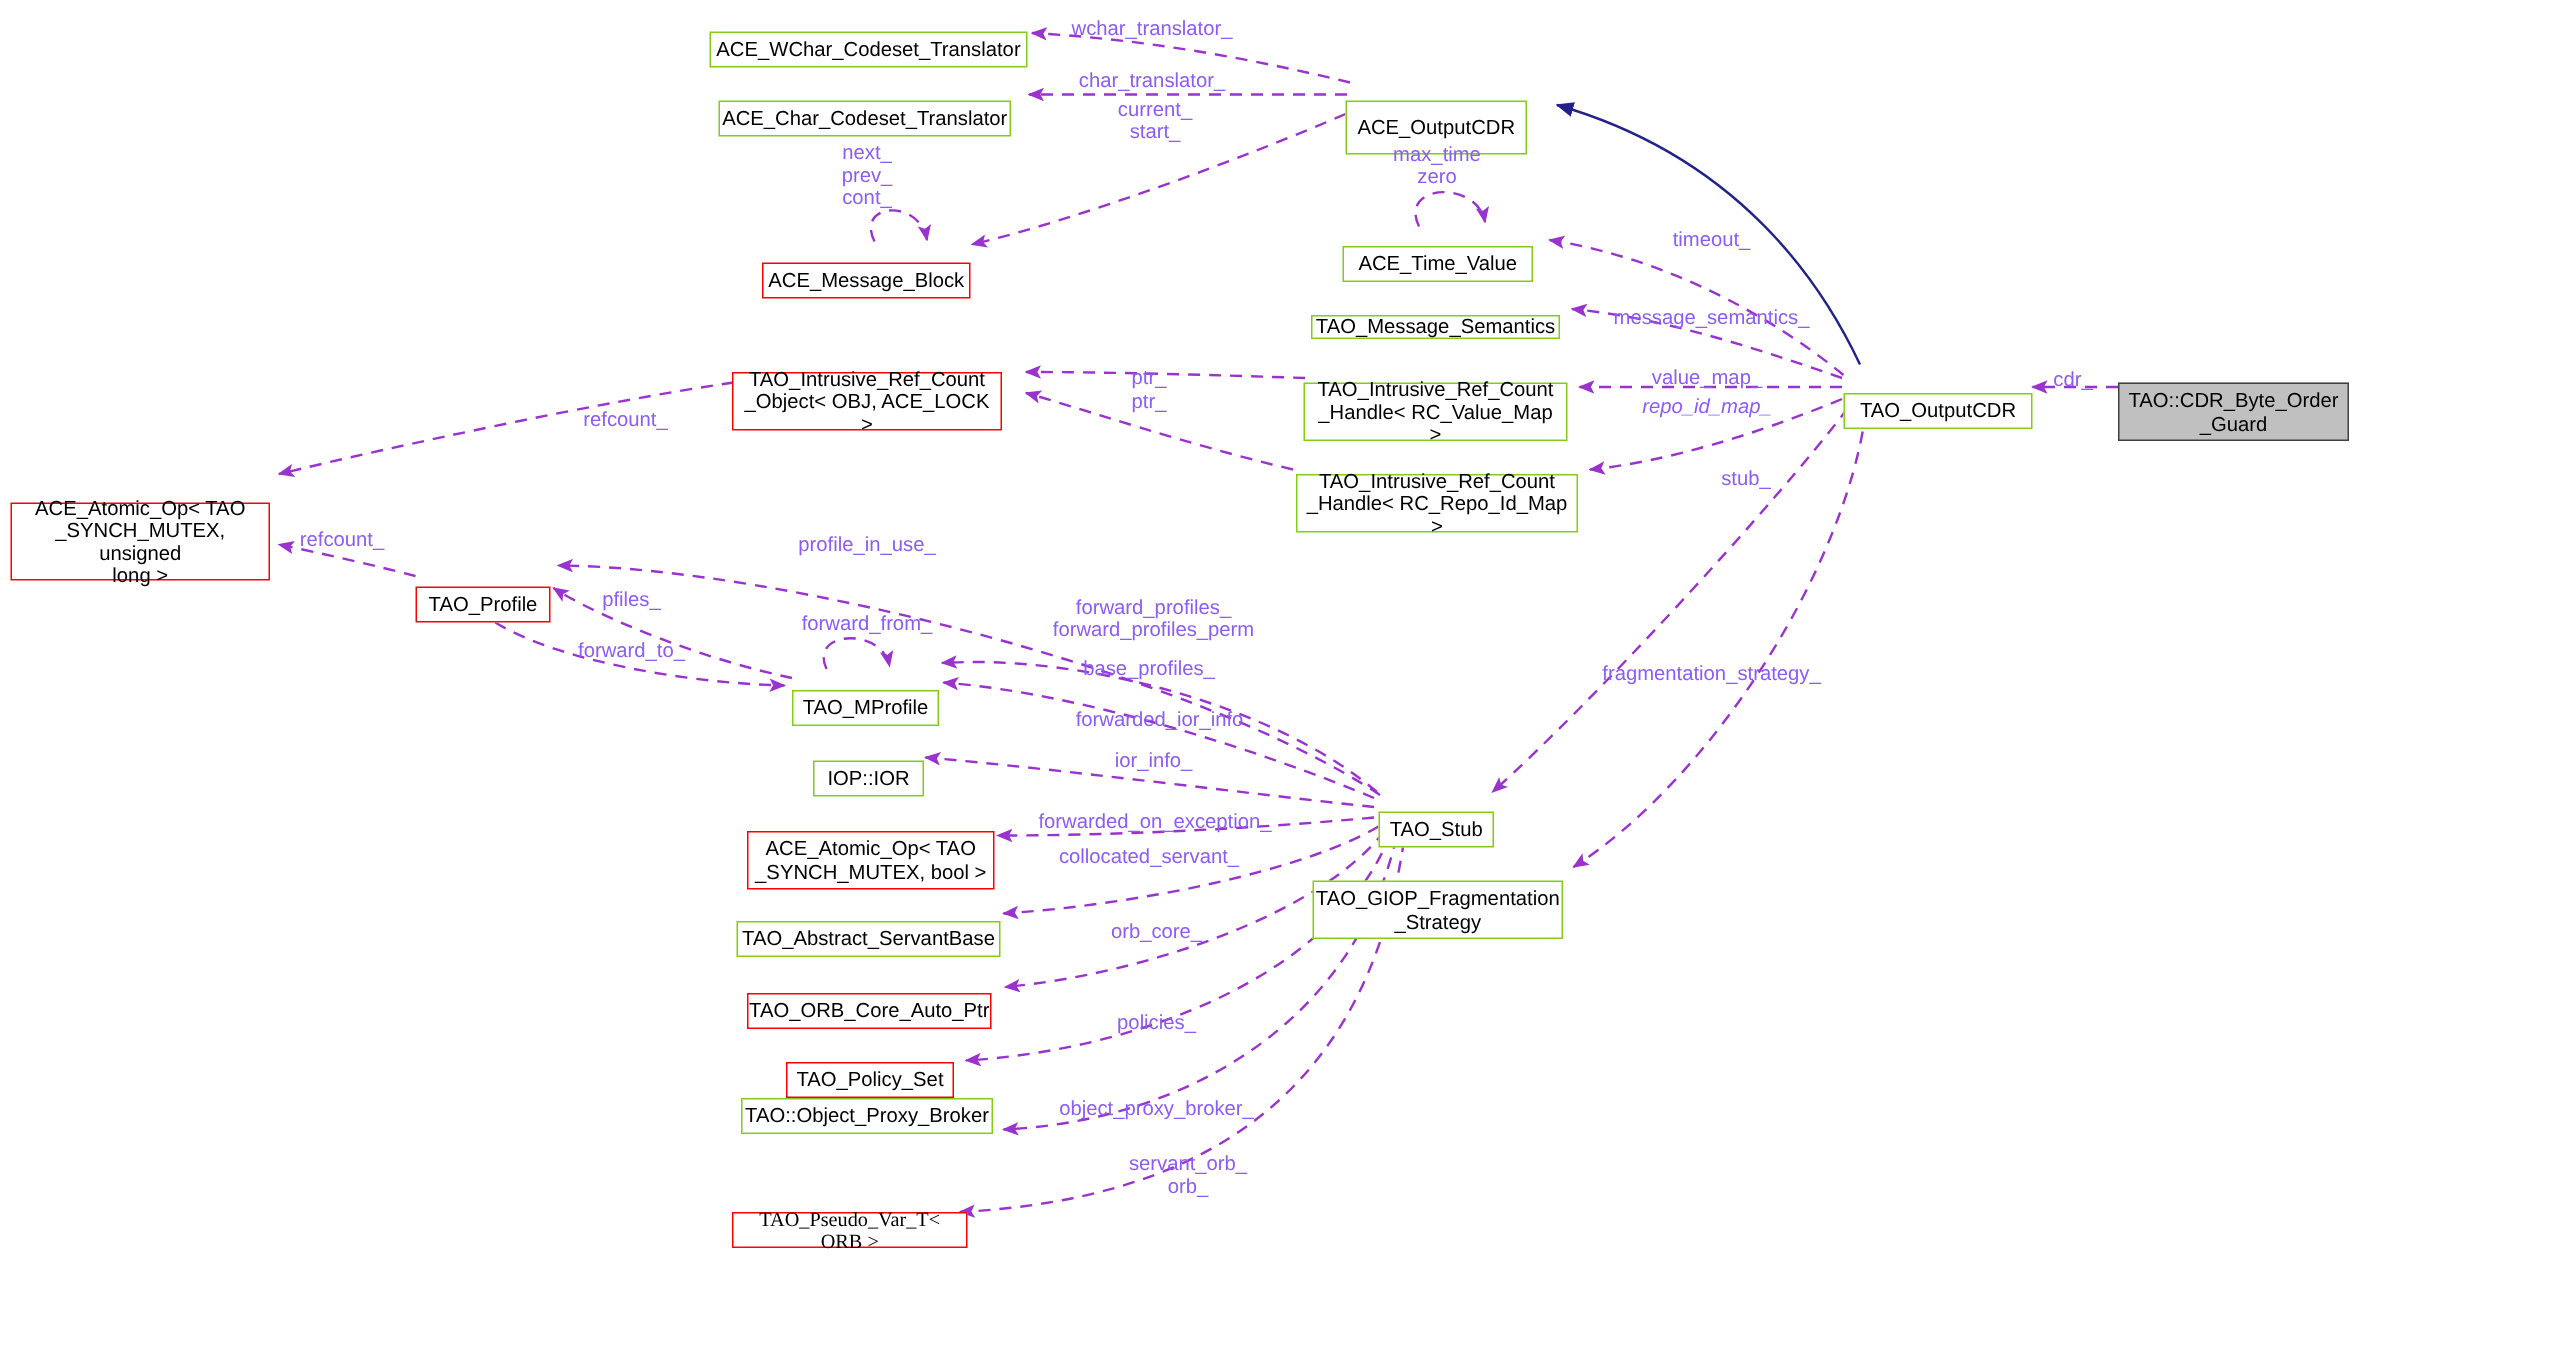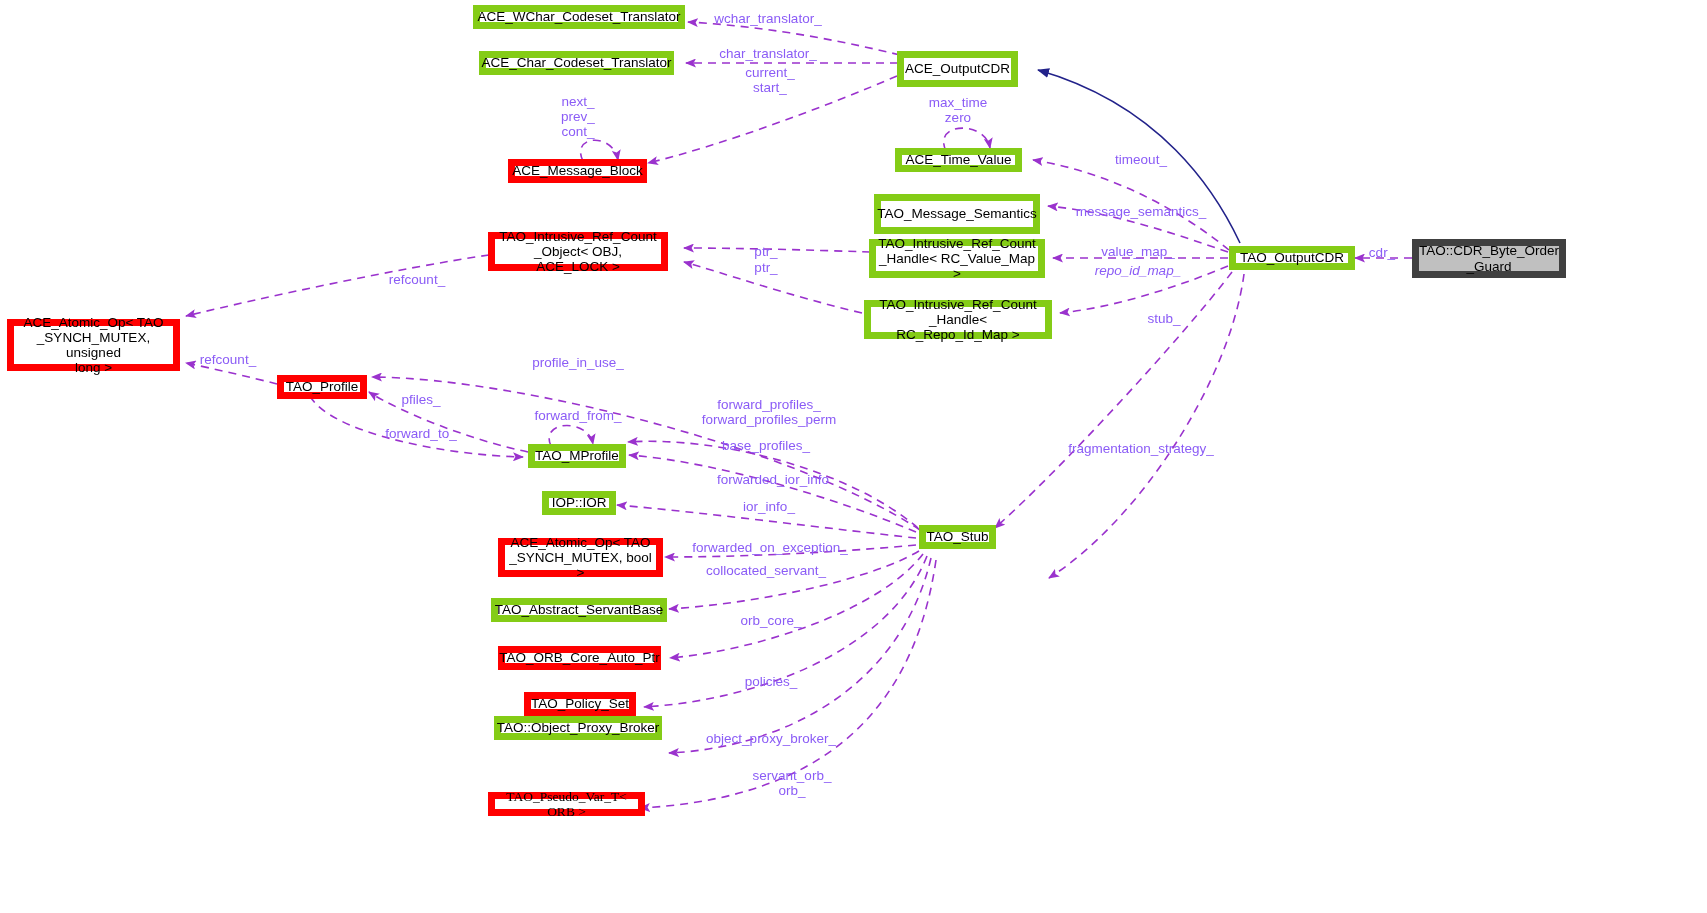--- a/index.html
+++ b/index.html
@@ -1,21 +1,21 @@
 <!DOCTYPE html>
 <html><head>
 <meta charset="utf-8">
 <style>
   html,body{margin:0;padding:0;background:#ffffff;}
   body{font-family:"Liberation Sans",sans-serif;}
   #canvas{position:relative;width:1707px;height:913px;background:#fff;overflow:hidden;}
   svg#edges{position:absolute;left:0;top:0;width:1707px;height:913px;}
   .node{position:absolute;box-sizing:border-box;display:flex;align-items:center;justify-content:center;
-        text-align:center;background:#ffffff;border:7px solid #84cc16;font-size:13.5px;color:#000;
-        line-height:1.12;padding:1px 4px;white-space:pre-line;}
+        text-align:center;background:#ffffff;border:1px solid #84cc16;font-size:13.5px;color:#000;
+        line-height:1.12;padding:1px 4px;white-space:pre-line;margin-top:16px;}
   .node.red{border-color:#ff0000;}
   .node.hl{background:#c0c0c0;border-color:#404040;}
   .elabel{position:absolute;font-size:13.5px;color:#8b5cf6;white-space:pre-line;text-align:center;
           line-height:1.12;transform:translateX(-50%);}
   .edge{fill:none;stroke:#9a32cd;stroke-width:1.6;stroke-dasharray:8,6;}
   .edge-inh{fill:none;stroke:#22228a;stroke-width:1.6;}
   .arrowp{fill:#9a32cd;}
   .arrowi{fill:#22228a;}
 </style>
 </head>
@@ -97,21 +97,21 @@
   <div class="node" style="left:473px;top:5px;width:212px;height:24px;">ACE_WChar_Codeset_Translator</div>
 
   <div class="node" style="left:479px;top:51px;width:195px;height:24px;">ACE_Char_Codeset_Translator</div>
 
   <div class="node red" style="left:508px;top:159px;width:139px;height:24px;">ACE_Message_Block</div>
 
   <div class="node" style="left:897px;top:51px;width:121px;height:36px;">ACE_OutputCDR</div>
 
   <div class="node" style="left:895px;top:148px;width:127px;height:24px;">ACE_Time_Value</div>
 
-  <div class="node" style="left:874px;top:194px;width:166px;height:40px;text-align:center;">TAO_Message_Semantics</div>
+  <div class="node" style="left:874px;top:194px;width:166px;height:16px;text-align:center;">TAO_Message_Semantics</div>
 
   <div class="node red" style="left:488px;top:232px;width:180px;height:39px;">TAO_Intrusive_Ref_Count
 _Object&lt; OBJ, ACE_LOCK &gt;</div>
 
   <div class="node" style="left:869px;top:239px;width:176px;height:39px;">TAO_Intrusive_Ref_Count
 _Handle&lt; RC_Value_Map &gt;</div>
 
   <div class="node" style="left:864px;top:300px;width:188px;height:39px;">TAO_Intrusive_Ref_Count
 _Handle&lt; RC_Repo_Id_Map &gt;</div>
 
@@ -133,20 +133,22 @@
   <div class="node red" style="left:498px;top:646px;width:163px;height:24px;">TAO_ORB_Core_Auto_Ptr</div>
 
   <div class="node red" style="left:524px;top:692px;width:112px;height:24px;">TAO_Policy_Set</div>
 
   <div class="node" style="left:494px;top:716px;width:168px;height:24px;">TAO::Object_Proxy_Broker</div>
 
   <div class="node red" style="left:488px;top:792px;width:157px;height:24px;font-family:Liberation Serif, serif;">TAO_Pseudo_Var_T&lt; ORB &gt;</div>
 
   <div class="node" style="left:919px;top:525px;width:77px;height:24px;">TAO_Stub</div>
 
+  <div class="node" style="left:875px;top:571px;width:167px;height:39px;">TAO_GIOP_Fragmentation
+_Strategy</div>
 
   <div class="node" style="left:1229px;top:246px;width:126px;height:24px;">TAO_OutputCDR</div>
 
   <div class="node hl" style="left:1412px;top:239px;width:154px;height:39px;">TAO::CDR_Byte_Order
 _Guard</div>
 
   <div class="elabel" style="left:768px;top:11px;">wchar_translator_</div>
 
   <div class="elabel" style="left:768px;top:46px;">char_translator_</div>
 

